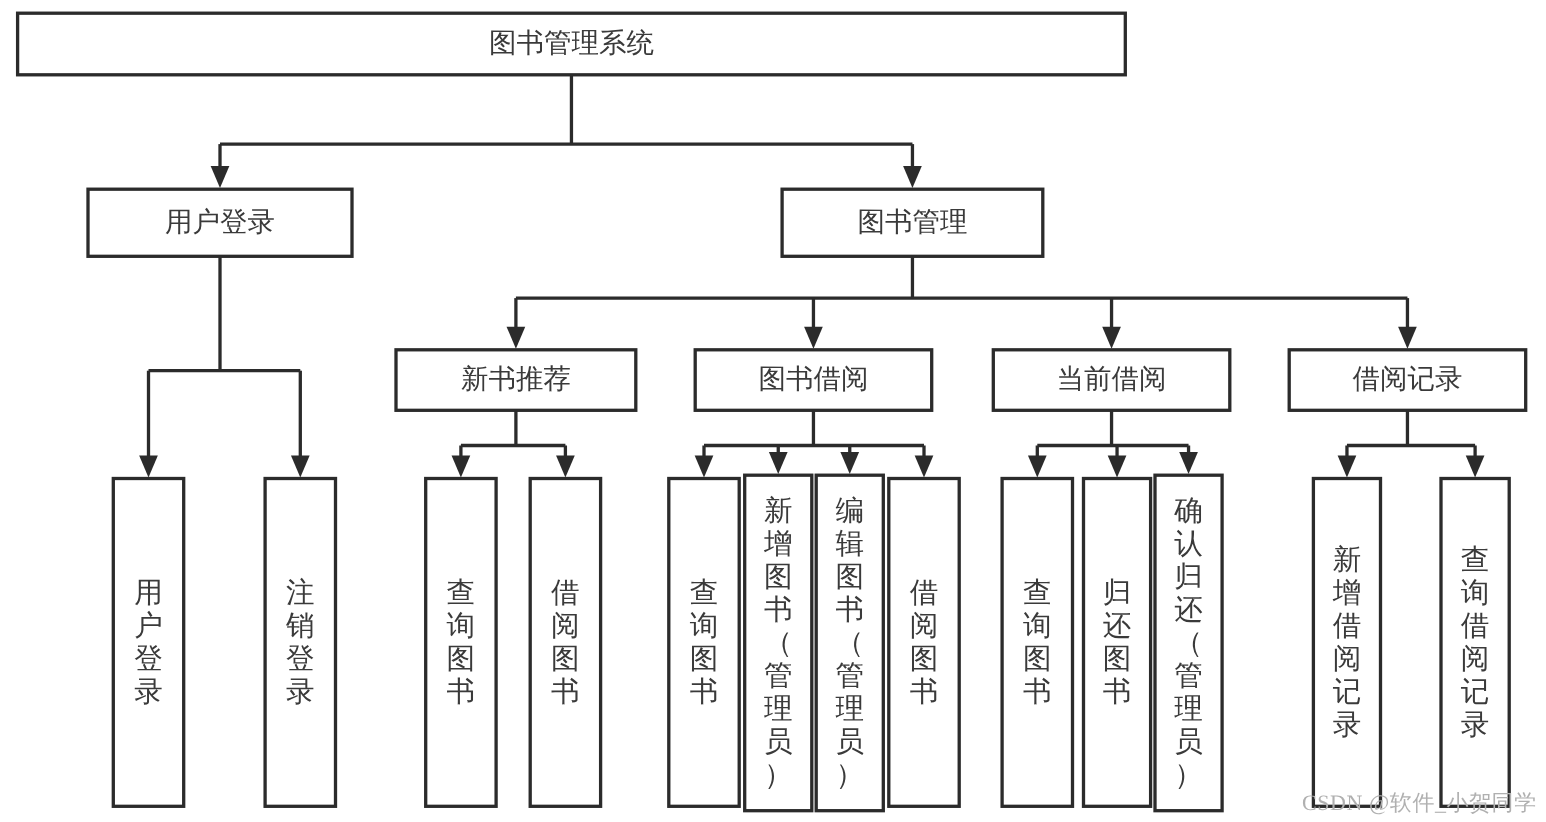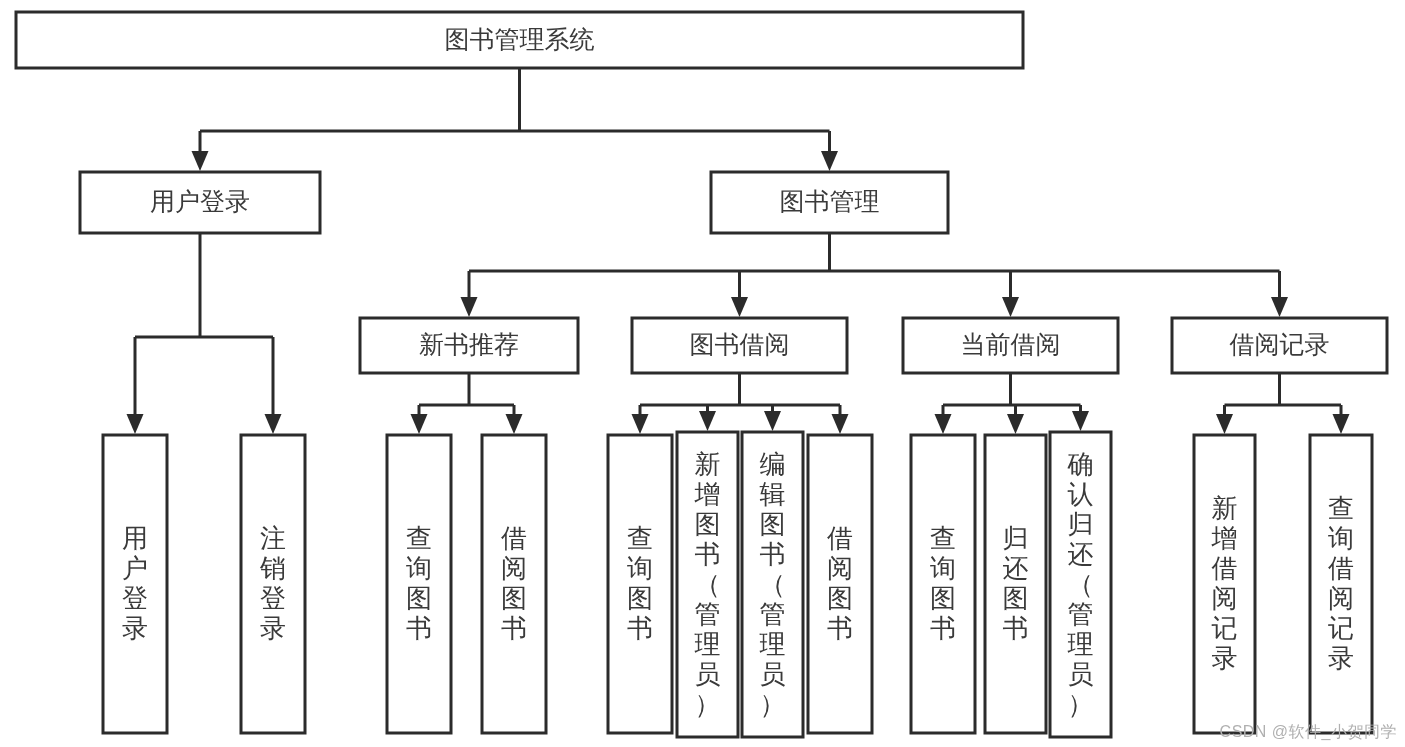--- a/index.html
+++ b/index.html
@@ -55,22 +55,22 @@
     fill: #3a3a3a;
     font-family: "Liberation Sans", "DejaVu Sans", sans-serif;
     font-size: 26px;
     text-anchor: middle;
     white-space: pre;
   }
   .watermark-text {
     position: absolute;
     right: 8px;
     bottom: 4px;
-    font-family: Liberation Sans, sans-serif;
-    font-size: 16px;
+    font-family: Liberation Serif, serif;
+    font-size: 20px;
     color: #b0b0b0;
     letter-spacing: 0.5px;
     user-select: none;
     pointer-events: none;
     white-space: nowrap;
   }
 </style>
 </head>
 <body>
 

